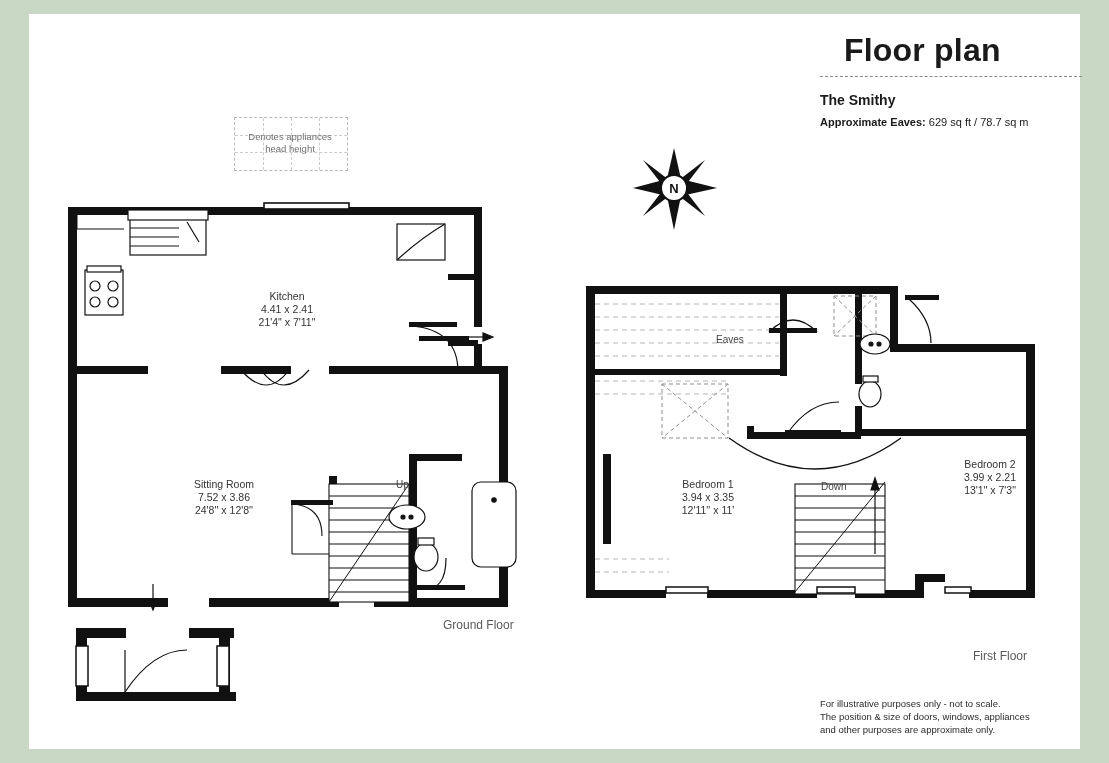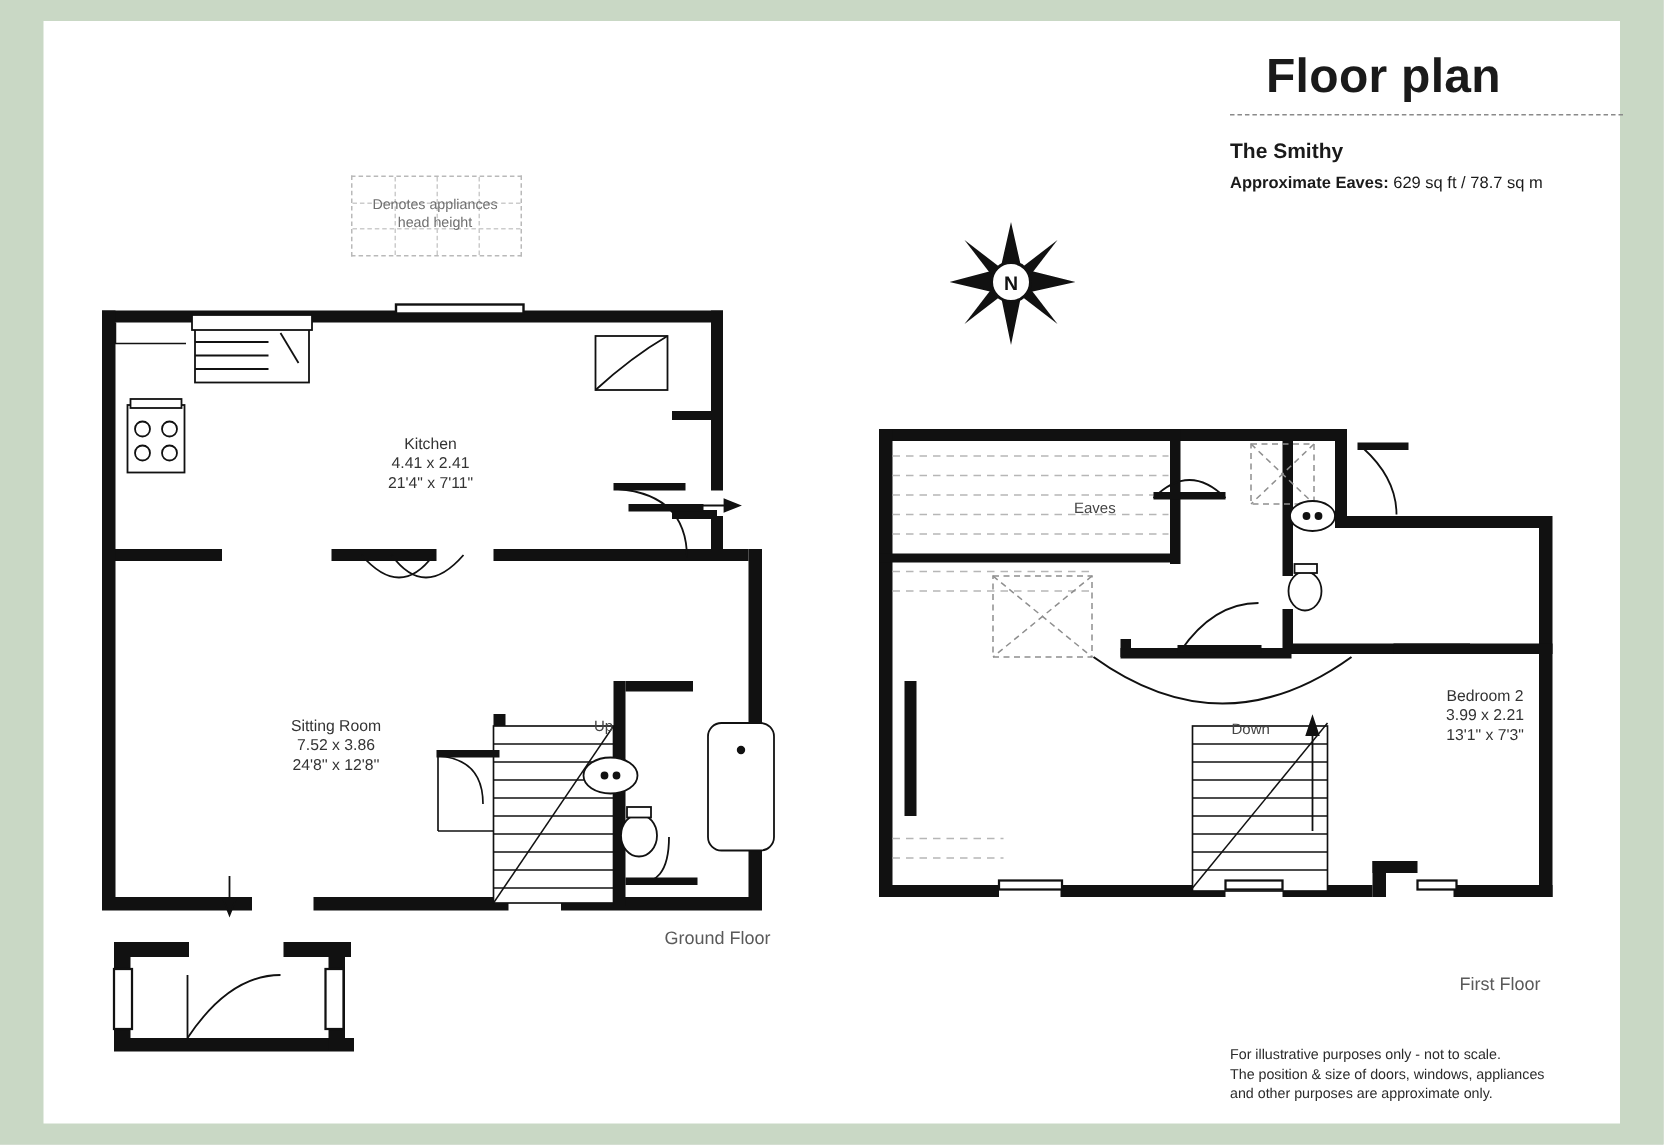--- a/index.html
+++ b/index.html
@@ -376,20 +376,25 @@
       <span class="nm">Sitting Room</span>
       <span class="d1">7.52 x 3.86</span>
       <span class="d2">24'8'' x 12'8''</span>
     </div>
 
     <div class="small-label" style="left:323px; top:465px;">Up</div>
     <div class="floor-label" style="left:414px; top:604px;">Ground Floor</div>
 
     <div class="small-label" style="left:643px; top:320px;">Eaves</div>
 
+    <div class="room" style="left:614px; top:464px; width:130px;">
+      <span class="nm">Bedroom 1</span>
+      <span class="d1">3.94 x 3.35</span>
+      <span class="d2">12'11'' x 11'</span>
+    </div>
 
     <div class="room" style="left:896px; top:444px; width:130px;">
       <span class="nm">Bedroom 2</span>
       <span class="d1">3.99 x 2.21</span>
       <span class="d2">13'1" x 7'3"</span>
     </div>
 
     <div class="small-label" style="left:748px; top:467px;">Down</div>
     <div class="floor-label" style="left:944px; top:596px;margin-top:39px;">First Floor</div>
 

